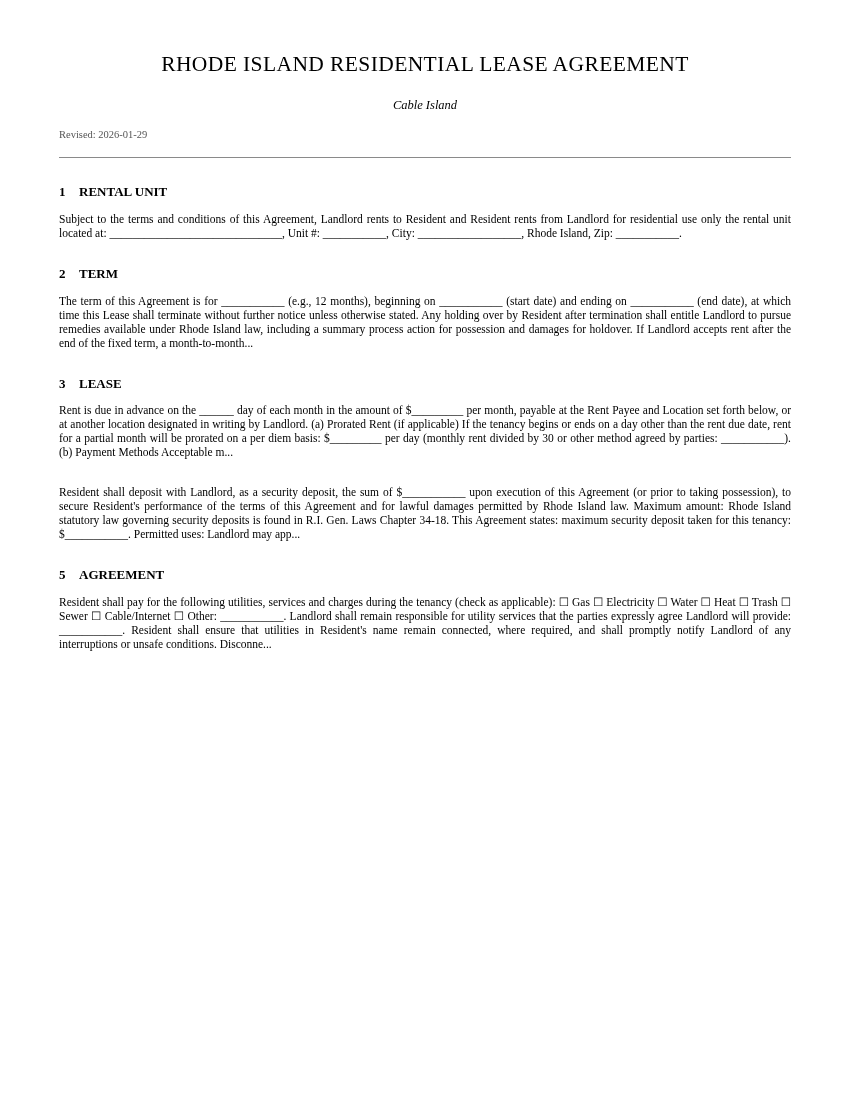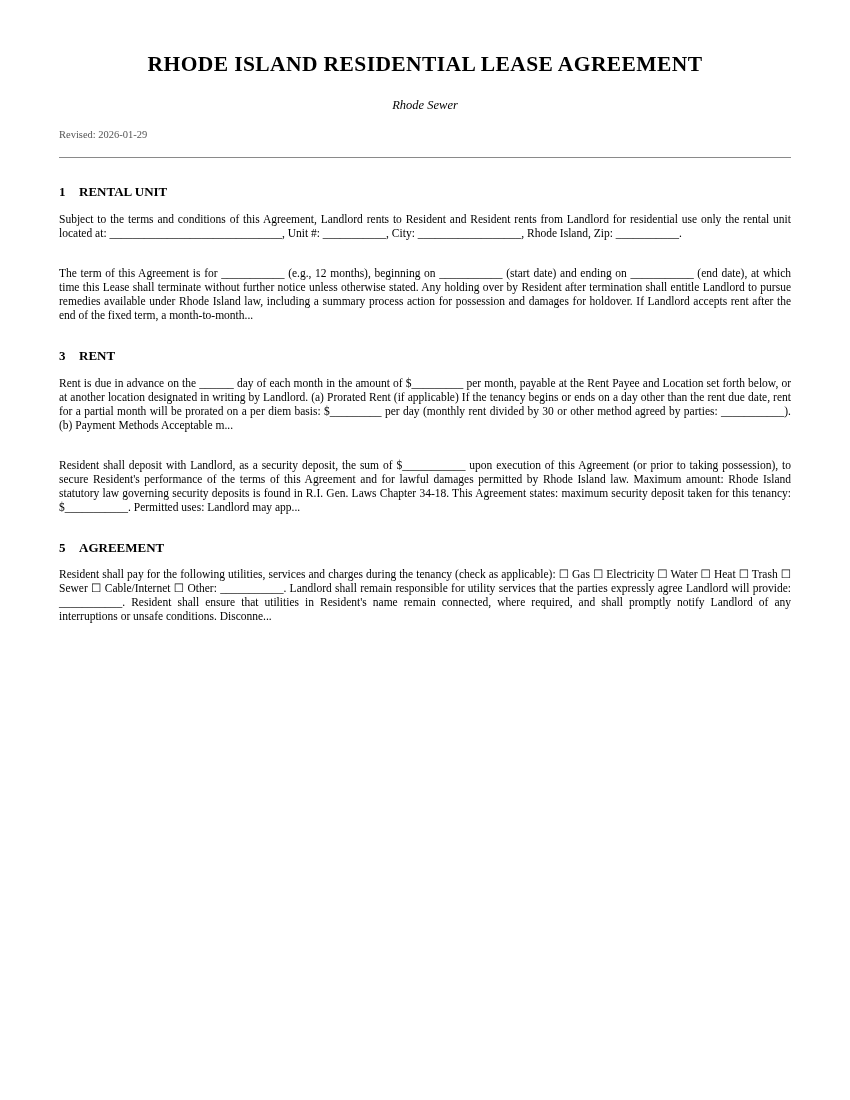--- a/index.html
+++ b/index.html
@@ -23,21 +23,21 @@
     background: #ffffff;
   }
   .content {
     margin: 0 59px;
     padding-top: 52px;
   }
 
   
   .doc-title {
     font-size: 21.5px;
-    font-weight: bold;
+    font-weight: normal;
     text-align: center;
     letter-spacing: 0.4px;
     line-height: 1.2;
     margin: 0 0 20px 0;
   }
   .doc-subtitle {
     font-size: 12.5px;
     font-style: italic;
     text-align: center;
     margin: 0 0 16px 0;
@@ -85,40 +85,43 @@
   }
 </style>
 </head>
 <body>
 
 <div class="page">
   <div class="content">
 
     <h1 class="doc-title">RHODE ISLAND RESIDENTIAL LEASE AGREEMENT</h1>
 
-    <div class="doc-subtitle">Rhode Sewer</div>
+    <div class="doc-subtitle">Cable Island</div>
 
     <div class="doc-revised">Revised: 2026-01-29</div>
 
     <hr class="header-rule">
 
     <div class="section">
       <div class="section-heading">
         <span class="section-num">1</span><span class="section-label">RENTAL UNIT</span>
       </div>
       <p class="section-body">Subject to the terms and conditions of this Agreement, Landlord rents to Resident and Resident rents from Landlord for residential use only the rental unit located at: ______________________________, Unit #: ___________, City: __________________, Rhode Island, Zip: ___________.</p>
     </div>
 
     <div class="section">
+      <div class="section-heading">
+        <span class="section-num">2</span><span class="section-label">TERM</span>
+      </div>
       <p class="section-body">The term of this Agreement is for ___________ (e.g., 12 months), beginning on ___________ (start date) and ending on ___________ (end date), at which time this Lease shall terminate without further notice unless otherwise stated. Any holding over by Resident after termination shall entitle Landlord to pursue remedies available under Rhode Island law, including a summary process action for possession and damages for holdover. If Landlord accepts rent after the end of the fixed term, a month-to-month...</p>
     </div>
 
     <div class="section">
       <div class="section-heading">
-        <span class="section-num">3</span><span class="section-label">RENT</span>
+        <span class="section-num">3</span><span class="section-label">LEASE</span>
       </div>
       <p class="section-body">Rent is due in advance on the ______ day of each month in the amount of $_________ per month, payable at the Rent Payee and Location set forth below, or at another location designated in writing by Landlord. (a) Prorated Rent (if applicable) If the tenancy begins or ends on a day other than the rent due date, rent for a partial month will be prorated on a per diem basis: $_________ per day (monthly rent divided by 30 or other method agreed by parties: ___________). (b) Payment Methods Acceptable m...</p>
     </div>
 
     <div class="section">
       <p class="section-body">Resident shall deposit with Landlord, as a security deposit, the sum of $___________ upon execution of this Agreement (or prior to taking possession), to secure Resident's performance of the terms of this Agreement and for lawful damages permitted by Rhode Island law. Maximum amount: Rhode Island statutory law governing security deposits is found in R.I. Gen. Laws Chapter 34-18. This Agreement states: maximum security deposit taken for this tenancy: $___________. Permitted uses: Landlord may app...</p>
     </div>
 
     <div class="section">
       <div class="section-heading">

